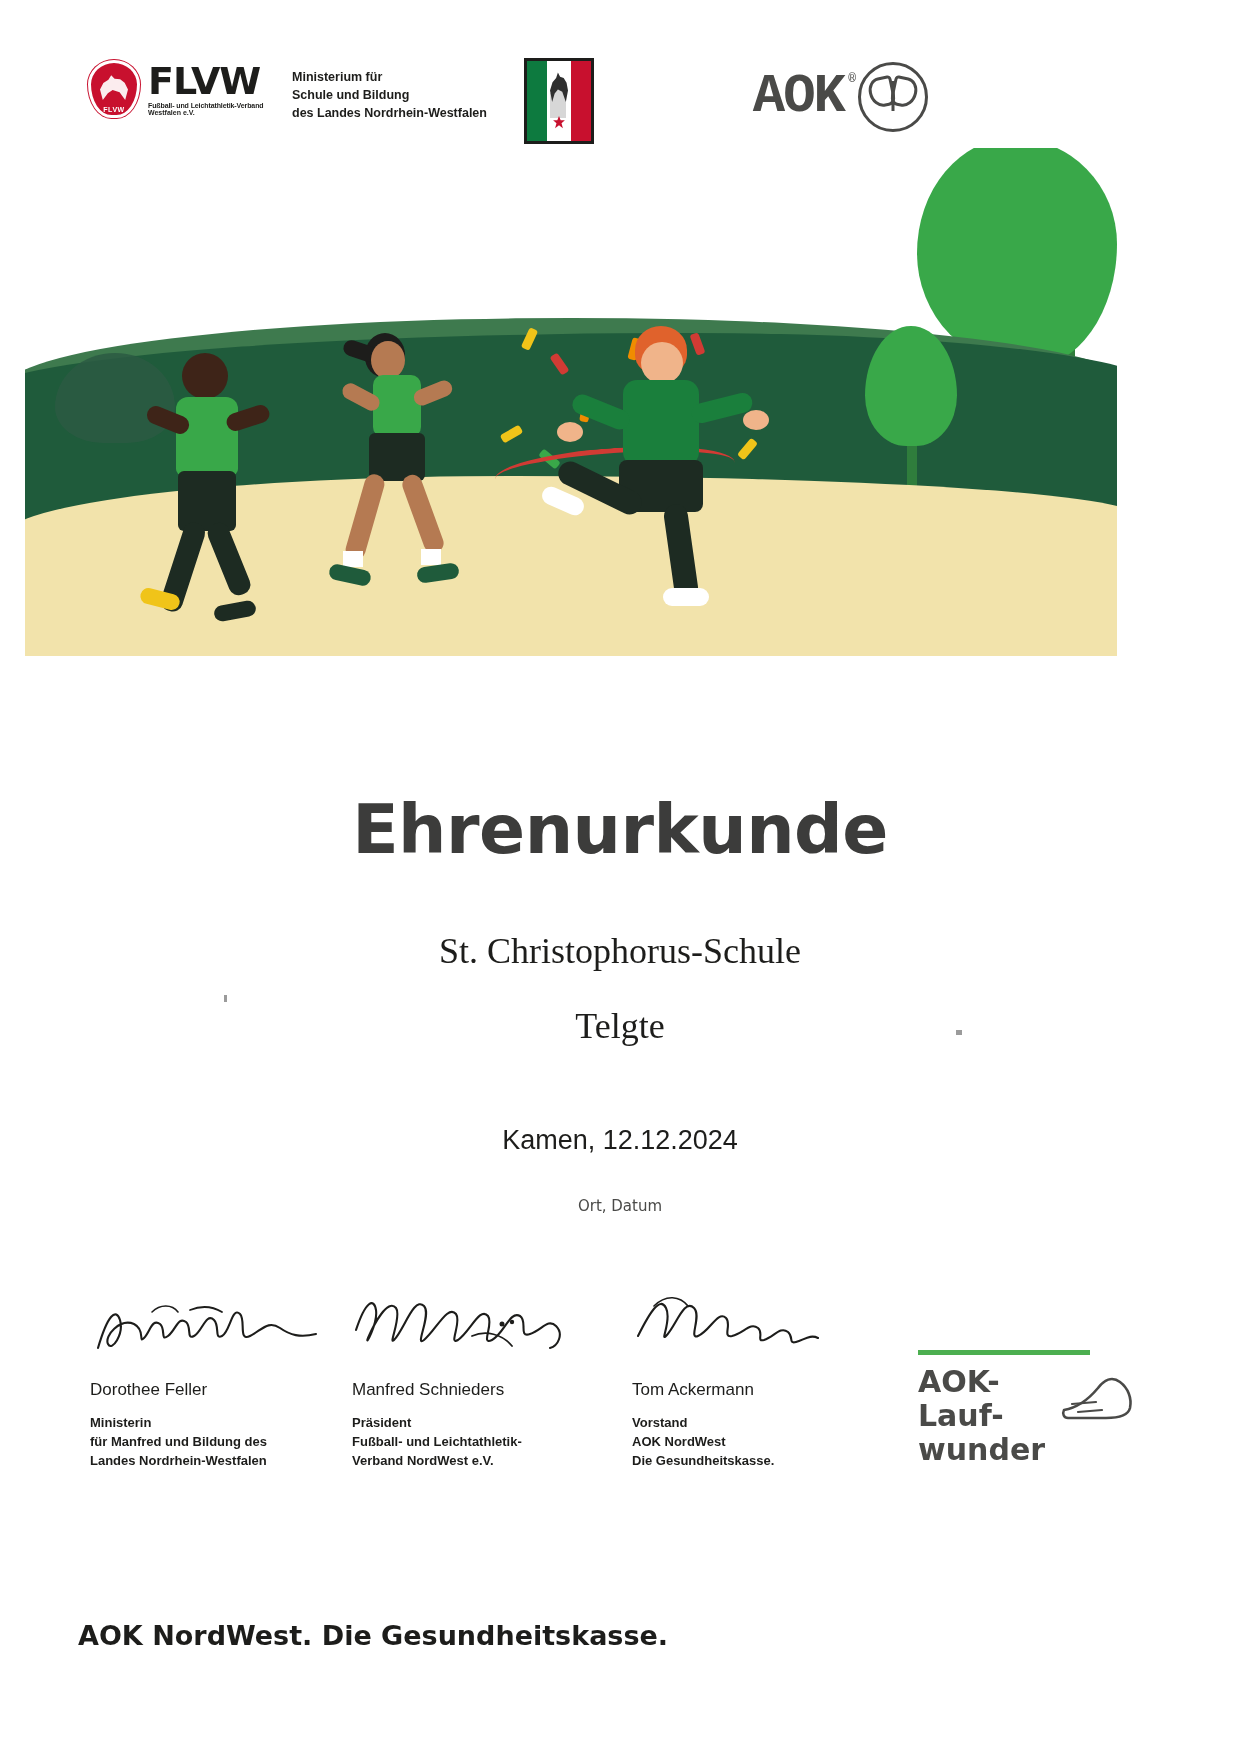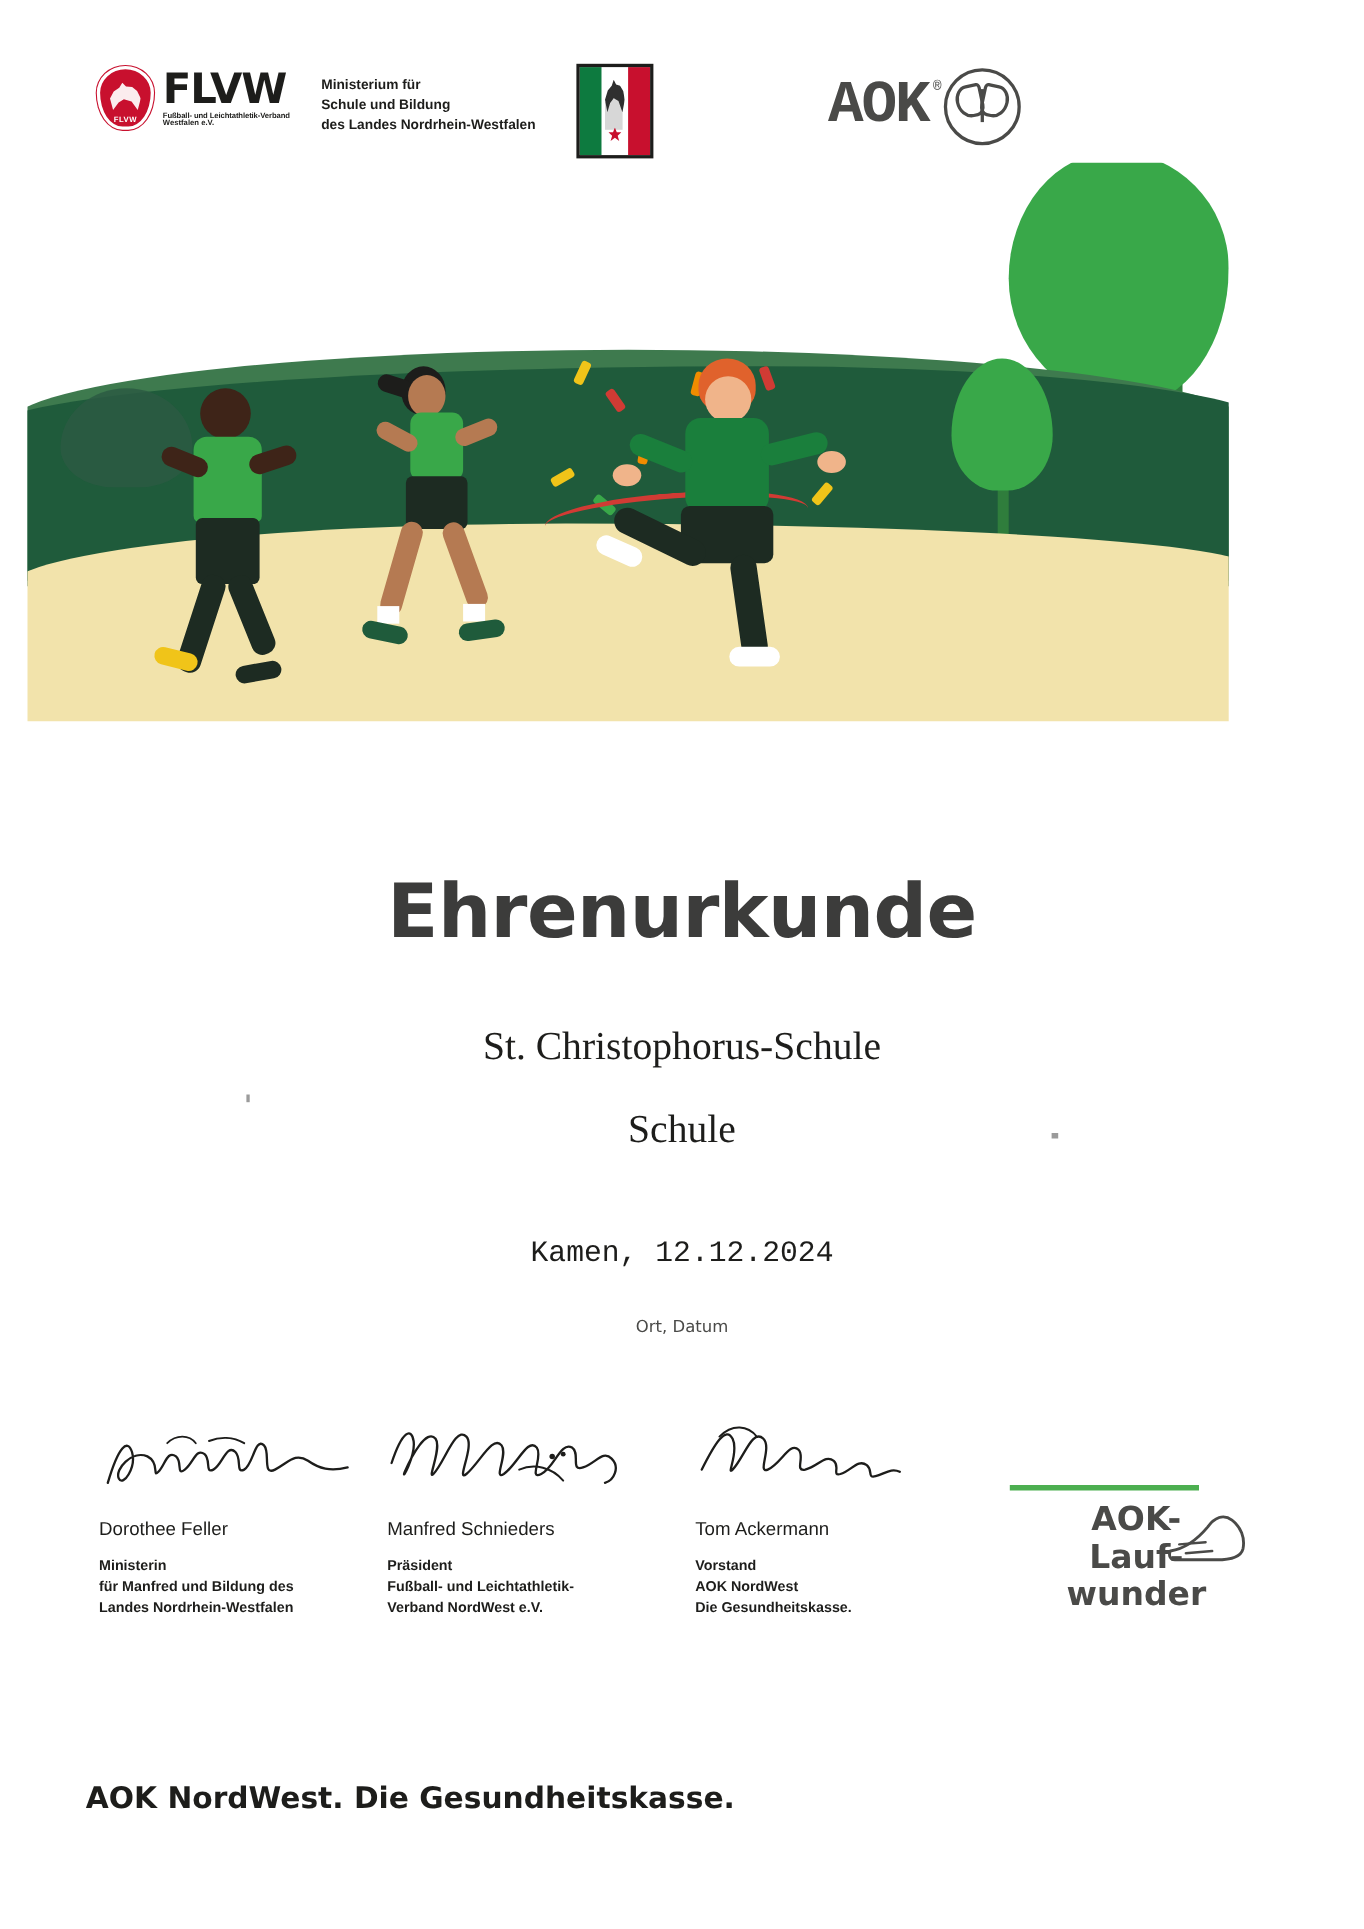--- a/index.html
+++ b/index.html
@@ -354,21 +354,21 @@
     color: #1d1d1b;
     font-family: "Liberation Serif", serif;
   }
   .cert-date {
     position: absolute;
     top: 1125px;
     left: 0; width: 1240px;
     text-align: center;
     font-size: 27px;
     color: #1d1d1b;
-    font-family: Liberation Mono, monospace;
+    font-family: Liberation Sans, sans-serif;
   }
   .cert-date-label {
     position: absolute;
     top: 1197px;
     left: 0; width: 1240px;
     text-align: center;
     font-size: 15px;
     color: #4a4a48;
     font-family: "DejaVu Sans", sans-serif;
   }
@@ -400,21 +400,20 @@
     line-height: 1.45;
     margin-top: 14px;
   }
 
   
   .laufwunder {
     position: absolute;
     left: 918px;
     top: 1350px;
     width: 230px;
-    text-align: center;
   }
   .lw-rule {
     width: 172px;
     height: 5px;
     background: #4caf50;
   }
   .lw-text {
     font-size: 30px;
     font-weight: 700;
     color: #4a4a48;
@@ -554,21 +553,21 @@
     <div style="position:absolute;left:74px;top:134px;width:84px;height:52px;background:#1d2b22;border-radius:8px;"></div>
     <div style="position:absolute;left:10px;top:150px;width:90px;height:24px;background:#1d2b22;border-radius:12px;transform:rotate(26deg);"></div>
     <div style="position:absolute;left:124px;top:178px;width:24px;height:96px;background:#1d2b22;border-radius:12px;transform:rotate(-8deg);"></div>
     <div style="position:absolute;left:-4px;top:166px;width:44px;height:18px;background:#ffffff;border-radius:9px;transform:rotate(24deg);"></div>
     <div style="position:absolute;left:118px;top:262px;width:46px;height:18px;background:#ffffff;border-radius:9px;"></div>
   </div>
 </div>
 
 <div class="cert-title">Ehrenurkunde</div>
 <div class="cert-school">St. Christophorus-Schule</div>
-<div class="cert-place">Schule</div>
+<div class="cert-place">Telgte</div>
 <div class="cert-date">Kamen, 12.12.2024</div>
 <div class="cert-date-label">Ort, Datum</div>
 
 <div class="speck" style="left:224px; top:995px; width:3px; height:7px;"></div>
 <div class="speck" style="left:956px; top:1030px; width:6px; height:5px;"></div>
 
 <div class="sig-block sig-1">
   <div class="sig-img">
     <svg width="230" height="80" viewBox="0 0 230 80" fill="none">
       <path d="M8 58 C18 24, 26 18, 30 30 C34 44, 22 62, 18 54 C14 46, 30 28, 44 34 C56 40, 48 54, 54 48 C60 42, 62 28, 70 34 C76 39, 70 52, 78 46 C86 40, 88 26, 96 32 C102 37, 96 50, 104 46 C112 42, 116 22, 124 30 C130 36, 124 50, 132 46 C140 42, 142 16, 150 24 C156 30, 148 52, 160 46 C172 40, 178 30, 190 38 C200 45, 210 48, 226 44" stroke="#1d1d1b" stroke-width="2.1" stroke-linecap="round"></path>

